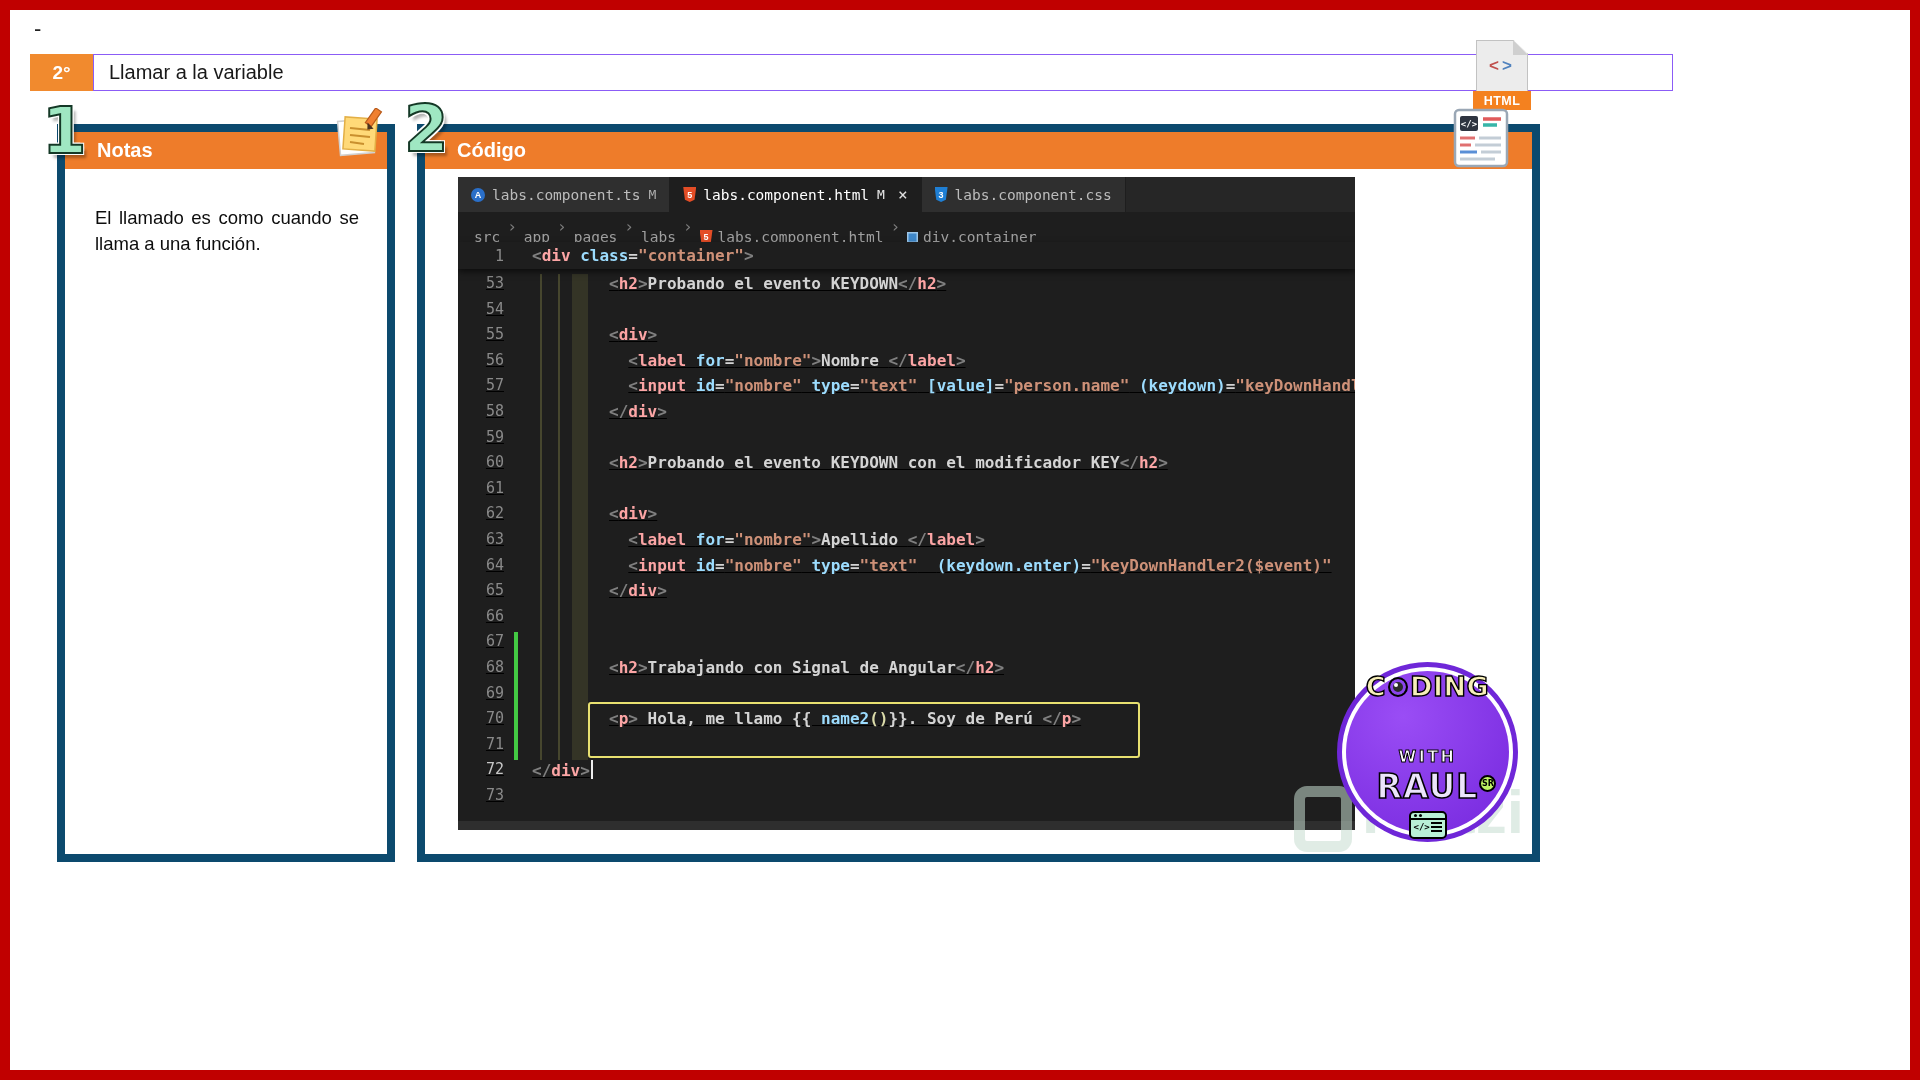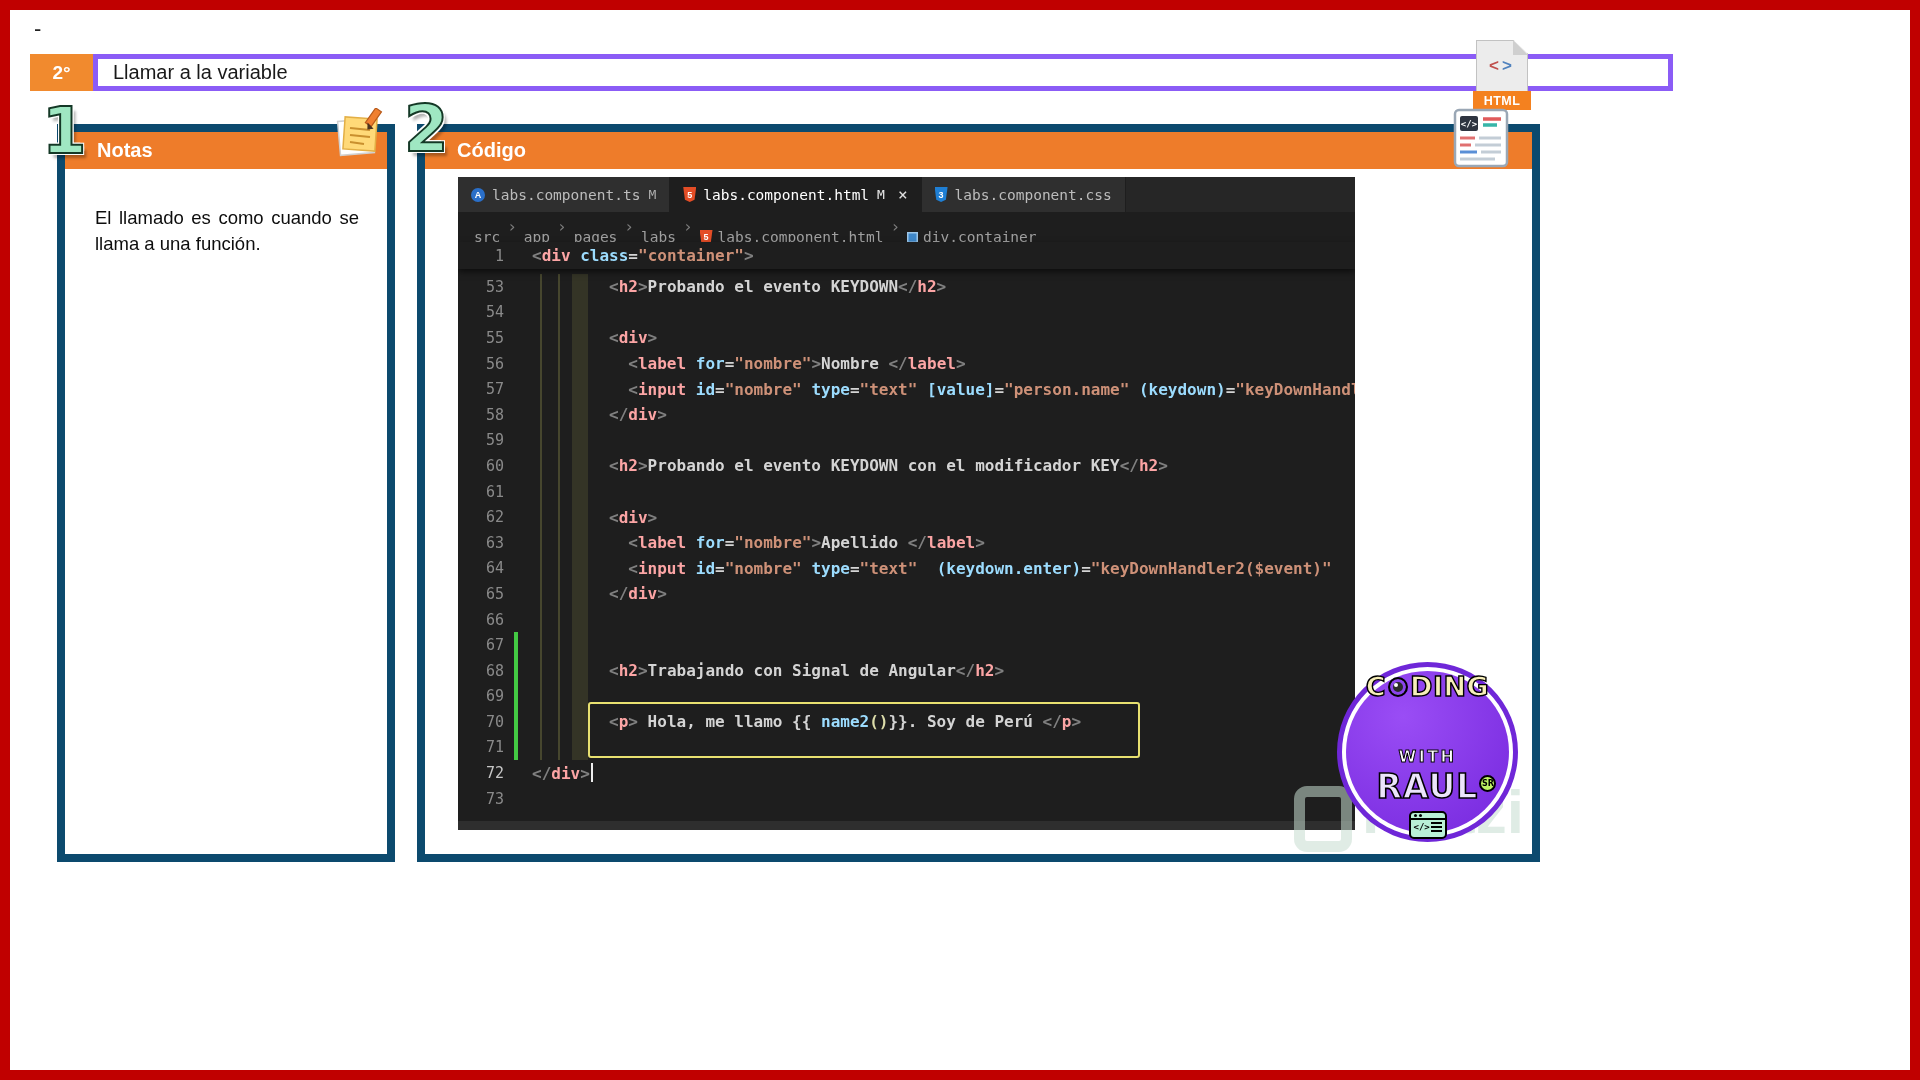--- a/index.html
+++ b/index.html
@@ -7,21 +7,21 @@
               font-family:"Liberation Sans", sans-serif; }
   #slide { position:relative; width:1920px; height:1080px; background:#fff; }
   #page-frame { position:absolute; inset:0; border:10px solid #c00000; pointer-events:none; z-index:20; }
 
   
   #top-dash { position:absolute; left:34px; top:16px; font-size:22px; color:#222; z-index:3; }
   #title-badge { position:absolute; left:30px; top:54px; width:63px; height:37px;
                  background:#f18a2e; color:#fff; font-weight:bold; font-size:19px;
                  display:flex; align-items:center; justify-content:center; z-index:3; }
   #title-box { position:absolute; left:93px; top:54px; width:1580px; height:37px;
-               border:5px solid #8b5cf6; background:#fff; display:flex; align-items:center;
+               border:1px solid #8b5cf6; background:#fff; display:flex; align-items:center;
                padding-left:15px; font-size:20px; color:#191919; z-index:3; }
 
   
   #html-icon { position:absolute; left:1476px; top:40px; width:52px; height:66px; z-index:3; }
   #html-icon .doc { position:absolute; inset:0 0 4px 0; background:#ececec; border:1px solid #c2c2c2;
                     clip-path:polygon(0 0, 72% 0, 100% 22%, 100% 100%, 0 100%); }
   #html-icon .fold { position:absolute; right:0; top:0; width:15px; height:15px; background:#cfcfcf;
                      clip-path:polygon(0 0, 100% 100%, 0 100%); }
   #html-icon .glyphs { position:absolute; left:0; right:0; top:16px; text-align:center;
                        font-weight:bold; font-size:17px; letter-spacing:3px; }
@@ -76,21 +76,21 @@
                 padding-left:16px; color:#a0a0a0; font-size:14.5px; }
   .bc-sep { color:#7d7d7d; font-size:16px; line-height:1; }
   .bc-item { display:inline-flex; align-items:center; gap:5px;margin-top:20px; }
   .bc-cube { width:11px; height:11px; background:#3e87c8; box-shadow:inset 0 0 0 1.5px #9cc6e8; }
 
   .code-font { font-family:"DejaVu Sans Mono", monospace; }
   #sticky-line { height:27px; display:flex; align-items:center; background:#1e1e1e;
                  box-shadow:0 3px 6px rgba(0,0,0,.55); position:relative; z-index:3;
                  font-size:16px; }
   #code-lines { position:relative; padding-top:5px; font-size:16px; }
-  .cl { height:25.6px; display:flex; align-items:center; overflow:hidden; }
+  .cl { height:25.6px; display:flex; overflow:hidden;text-decoration:underline; }
   .ln { width:46px; flex:none; text-align:right; color:#8a8a8a; font-weight:normal; font-size:15px; }
   .ln.active { color:#c6c6c6; }
   .gm { width:28px; flex:none; align-self:stretch; position:relative; }
   .gm.green::before { content:""; position:absolute; left:10px; top:0; bottom:0; width:3.5px; background:#43c943; }
   .lc { white-space:pre; font-weight:bold; }
   .tk-p { color:#808080; } .tk-t { color:#fca5a5; } .tk-a { color:#9cdcfe; }
   .tk-s { color:#ce9178; } .tk-x { color:#d4d4d4; } .tk-g { color:#dcdcaa; }
   .cursor { display:inline-block; width:2px; height:19px; background:#ededed; margin-left:1px; vertical-align:-3px; }
   .guide { position:absolute; width:1.5px; background:#46462e; z-index:1; }
   .guide.band { width:16px; background:rgba(110,110,60,.28); }

